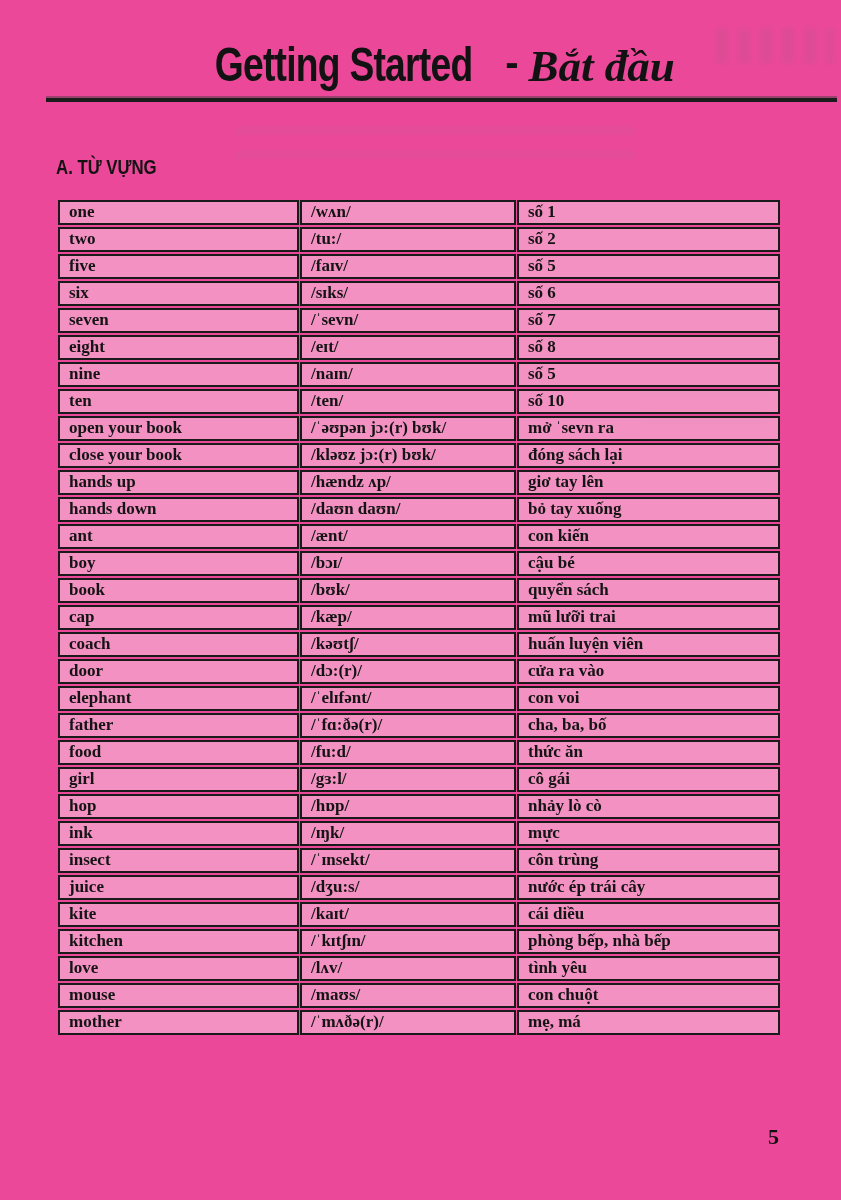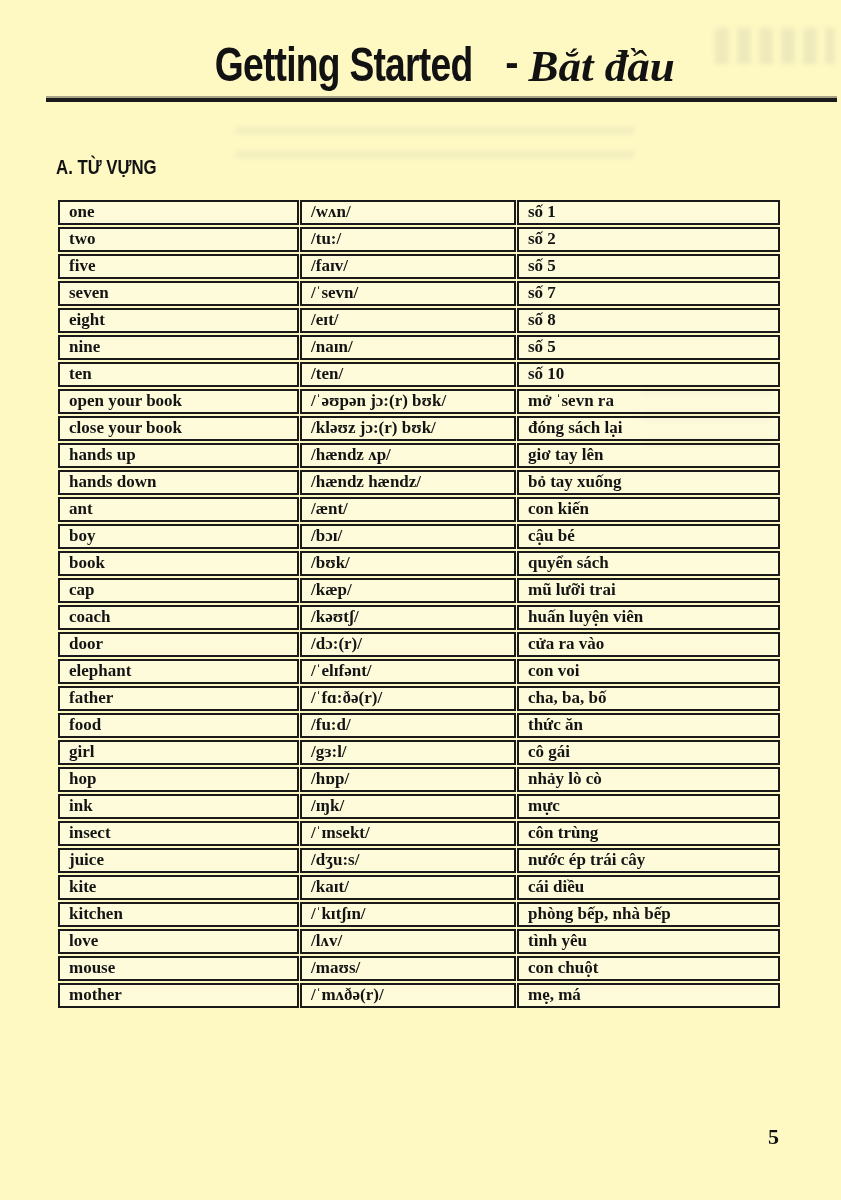--- a/index.html
+++ b/index.html
@@ -1,20 +1,20 @@
 <!DOCTYPE html>
 <html><head>
 <meta charset="utf-8">
 <style>
   html,body { margin:0; padding:0; background:#e8e8e6; }
   .page {
     position:relative;
     width:841px; height:1200px;
     margin:0 auto;
-    background:#fef9c3;
+    background:#ec4899;
     font-family:"Liberation Serif","DejaVu Serif",serif;
     color:#141414;
     overflow:hidden;
     box-shadow:0 0 6px rgba(0,0,0,.25);
   }
 
   
   .title-row {
     position:absolute; top:36px; left:0; right:0;
     text-align:center; white-space:nowrap;
@@ -124,20 +124,25 @@
           <td class="c0">two</td>
           <td class="c1">/tu:/</td>
           <td class="c2">số 2</td>
         </tr>
         <tr>
           <td class="c0">five</td>
           <td class="c1">/faɪv/</td>
           <td class="c2">số 5</td>
         </tr>
         <tr>
+          <td class="c0">six</td>
+          <td class="c1">/sɪks/</td>
+          <td class="c2">số 6</td>
+        </tr>
+        <tr>
           <td class="c0">seven</td>
           <td class="c1">/ˈsevn/</td>
           <td class="c2">số 7</td>
         </tr>
         <tr>
           <td class="c0">eight</td>
           <td class="c1">/eɪt/</td>
           <td class="c2">số 8</td>
         </tr>
         <tr>
@@ -160,21 +165,21 @@
           <td class="c1">/kləʊz jɔ:(r) bʊk/</td>
           <td class="c2">đóng sách lại</td>
         </tr>
         <tr>
           <td class="c0">hands up</td>
           <td class="c1">/hændz ʌp/</td>
           <td class="c2">giơ tay lên</td>
         </tr>
         <tr>
           <td class="c0">hands down</td>
-          <td class="c1">/hændz hændz/</td>
+          <td class="c1">/daʊn daʊn/</td>
           <td class="c2">bỏ tay xuống</td>
         </tr>
         <tr>
           <td class="c0">ant</td>
           <td class="c1">/ænt/</td>
           <td class="c2">con kiến</td>
         </tr>
         <tr>
           <td class="c0">boy</td>
           <td class="c1">/bɔɪ/</td>

